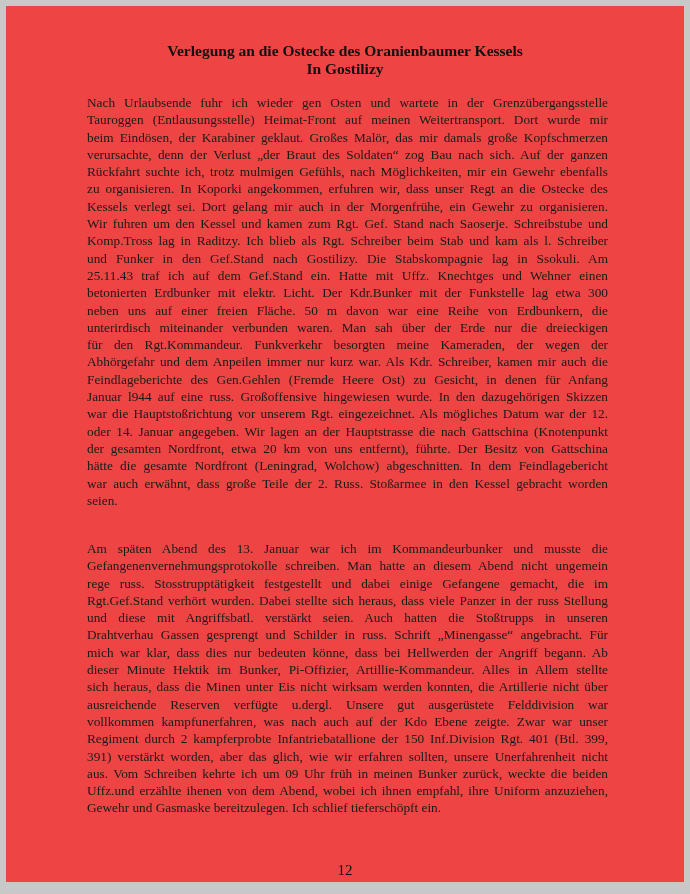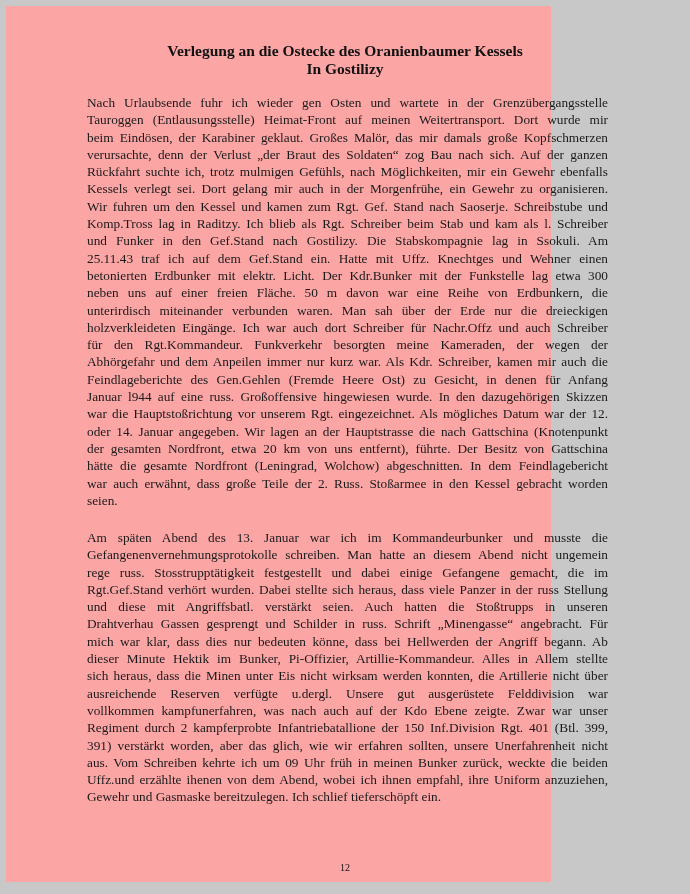--- a/index.html
+++ b/index.html
@@ -5,22 +5,22 @@
     html, body { margin: 0; padding: 0; }
     body {
       width: 690px; height: 894px;
       background: #c8c8c8;
       position: relative;
       overflow: hidden;
     }
     .page {
       position: absolute;
       left: 6px; top: 6px;
-      width: 545px; height: 876px;
-      background: #fca5a5;
+      width: 678px; height: 876px;
+      background: #ef4444;
     }
     .title {
       position: absolute;
       left: 0; top: 36px; width: 678px;
       text-align: center;
       font-family: "Liberation Serif", serif;
       font-weight: bold;
       font-size: 15.5px;
       line-height: 18px;
       color: #111;
@@ -28,56 +28,56 @@
     .body-text {
       position: absolute;
       left: 81px; width: 521px;
       font-family: "Liberation Serif", serif;
       font-size: 13.3px;
       line-height: 17.3px;
       color: #1a1a1a;
       text-align: justify;
     }
     .p1 { top: 88px; }
-    .p2 { top: 523px; }
+    .p2 { top: 534px; }
     .line { display: block; text-align: justify; text-align-last: justify; white-space: nowrap; }
     .line.last { text-align-last: left; }
     .page-number {
       position: absolute;
       left: 0; width: 678px; top: 856px;
       text-align: center;
       font-family: "Liberation Serif", serif;
-      font-size: 10px;
+      font-size: 15px;
       color: #111;
     }
   </style>
 </head>
 <body>
 
 <div class="page">
   <div class="title">
     <div>Verlegung an die Ostecke des Oranienbaumer Kessels</div>
     <div>In Gostilizy</div>
   </div>
 
   <div class="body-text p1" id="para-0">
       <span class="line">Nach Urlaubsende fuhr ich wieder gen Osten und wartete in der Grenzübergangsstelle</span>
       <span class="line">Tauroggen (Entlausungsstelle) Heimat-Front auf meinen Weitertransport. Dort wurde mir</span>
       <span class="line">beim Eindösen, der Karabiner geklaut. Großes Malör, das mir damals große Kopfschmerzen</span>
       <span class="line">verursachte, denn der Verlust „der Braut des Soldaten“ zog Bau nach sich. Auf der ganzen</span>
       <span class="line">Rückfahrt suchte ich, trotz mulmigen Gefühls, nach Möglichkeiten, mir ein Gewehr ebenfalls</span>
+      <span class="line">zu organisieren. In Koporki angekommen, erfuhren wir, dass unser Regt an die Ostecke des</span>
       <span class="line">Kessels verlegt sei. Dort gelang mir auch in der Morgenfrühe, ein Gewehr zu organisieren.</span>
       <span class="line">Wir fuhren um den Kessel und kamen zum Rgt. Gef. Stand nach Saoserje. Schreibstube und</span>
       <span class="line">Komp.Tross lag in Raditzy. Ich blieb als Rgt. Schreiber beim Stab und kam als l. Schreiber</span>
       <span class="line">und Funker in den Gef.Stand nach Gostilizy. Die Stabskompagnie lag in Ssokuli. Am</span>
       <span class="line">25.11.43 traf ich auf dem Gef.Stand ein. Hatte mit Uffz. Knechtges und Wehner einen</span>
       <span class="line">betonierten Erdbunker mit elektr. Licht. Der Kdr.Bunker mit der Funkstelle lag etwa 300</span>
       <span class="line">neben uns auf einer freien Fläche. 50 m davon war eine Reihe von Erdbunkern, die</span>
       <span class="line">unterirdisch miteinander verbunden waren. Man sah über der Erde nur die dreieckigen</span>
-      <span class="line">holzverkleideten Eingänge. Ich war auch dort  Schreiber für Nachr.Offz und auch Schreiber</span>
       <span class="line">für den Rgt.Kommandeur. Funkverkehr besorgten meine Kameraden, der wegen der</span>
       <span class="line">Abhörgefahr und dem Anpeilen  immer nur kurz war. Als Kdr. Schreiber, kamen mir auch die</span>
       <span class="line">Feindlageberichte des Gen.Gehlen (Fremde Heere Ost) zu Gesicht, in denen für Anfang</span>
       <span class="line">Januar l944 auf eine russ. Großoffensive hingewiesen wurde. In den dazugehörigen Skizzen</span>
       <span class="line">war die Hauptstoßrichtung vor unserem Rgt. eingezeichnet. Als mögliches Datum war der 12.</span>
       <span class="line">oder 14. Januar angegeben. Wir lagen an der Hauptstrasse die nach Gattschina (Knotenpunkt</span>
       <span class="line">der gesamten Nordfront, etwa 20 km von uns entfernt), führte. Der Besitz von Gattschina</span>
       <span class="line">hätte die gesamte Nordfront (Leningrad, Wolchow) abgeschnitten. In dem Feindlagebericht</span>
       <span class="line">war auch erwähnt, dass große Teile der 2. Russ. Stoßarmee in den Kessel gebracht worden</span>
       <span class="line last">seien.</span>

